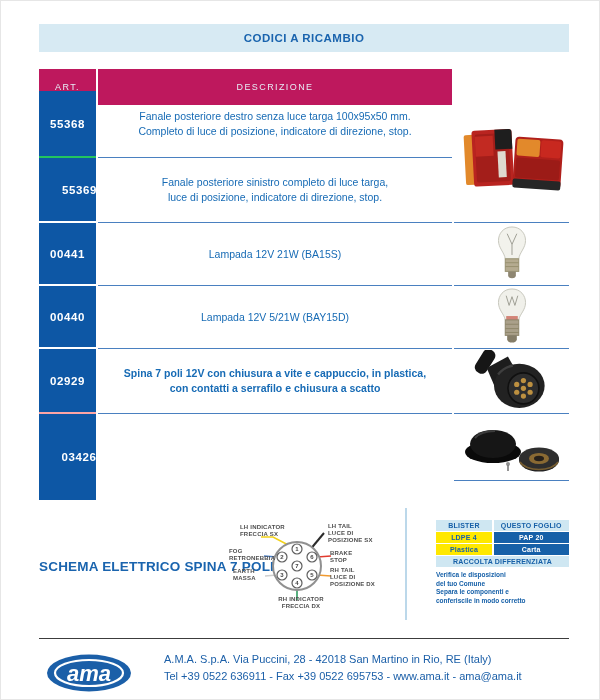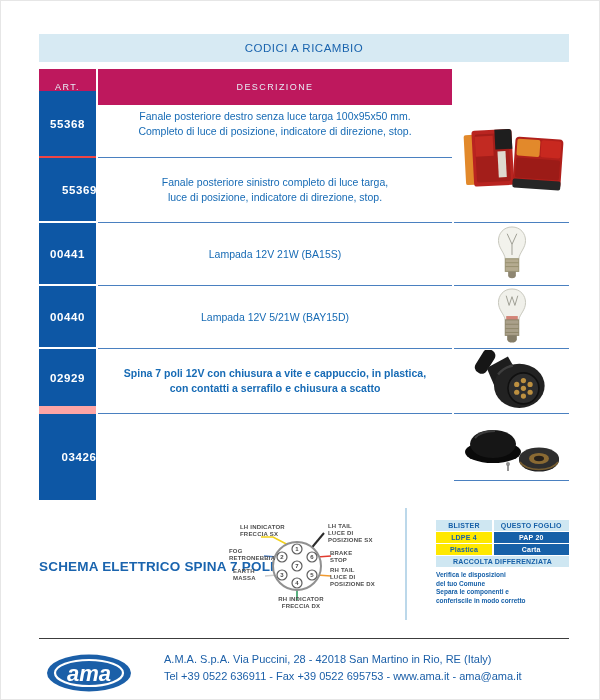--- a/index.html
+++ b/index.html
@@ -1,40 +1,40 @@
 <!DOCTYPE html>
 <html><head>
 <meta charset="utf-8">
 <style>
   html,body{margin:0;padding:0;background:#fff;}
   .page{position:relative;width:600px;height:700px;background:#fff;border:1px solid #e6e6e6;
         box-sizing:border-box;overflow:hidden;font-family:"Liberation Sans",sans-serif;}
   .abs{position:absolute;}
 
   
-  .banner{left:38px;top:33px;width:530px;height:28px;background:#d7eaf3;display:flex;
-          align-items:center;justify-content:center;color:#1a64ae;font-weight:normal;
+  .banner{left:38px;top:23px;width:530px;height:28px;background:#d7eaf3;display:flex;
+          align-items:center;justify-content:center;color:#1a64ae;font-weight:bold;
           font-size:11.5px;letter-spacing:.5px;}
 
   
   .th{top:68px;height:36px;background:#be185d;color:#e7ecf6;font-size:9px;letter-spacing:1.4px;
       display:flex;align-items:center;justify-content:center;}
   .th-art{left:38px;width:57px;}
   .th-desc{left:97px;width:354px;}
   .th-foto{left:453px;width:115px;margin-top:24px;}
 
   
   .art-col{left:38px;top:90px;width:57px;display:flex;flex-direction:column;}
   .art-cell{background:#0d57a5;color:#ffffff;font-weight:bold;font-size:11.5px;letter-spacing:.6px;
             display:flex;align-items:center;justify-content:center;box-sizing:border-box;}
-  .art-cell:nth-child(1){height:67px;border-bottom:2px solid #ef4444;}
+  .art-cell:nth-child(1){height:67px;border-bottom:2px solid #22c55e;}
   .art-cell:nth-child(2){height:65px;border-bottom:2px solid #fff;padding-left:24px;}
   .art-cell:nth-child(3){height:63px;border-bottom:2px solid #fff;}
   .art-cell:nth-child(4){height:63px;border-bottom:2px solid #fff;}
-  .art-cell:nth-child(5){height:65px;border-bottom:8px solid #fca5a5;}
+  .art-cell:nth-child(5){height:65px;border-bottom:2px solid #fca5a5;}
   .art-cell:nth-child(6){height:86px;padding-left:23px;}
 
   .desc-col{left:97px;top:90px;width:354px;display:flex;flex-direction:column;}
   .desc-cell{box-sizing:border-box;border-bottom:1px solid #4a80c0;display:flex;flex-direction:column;
              align-items:center;justify-content:center;color:#176bb5;font-size:10.5px;line-height:15px;
              text-align:center;padding:0 8px;}
   .desc-cell:nth-child(1){height:67px;}
   .desc-cell:nth-child(2){height:65px;}
   .desc-cell:nth-child(3){height:63px;}
   .desc-cell:nth-child(4){height:63px;}

